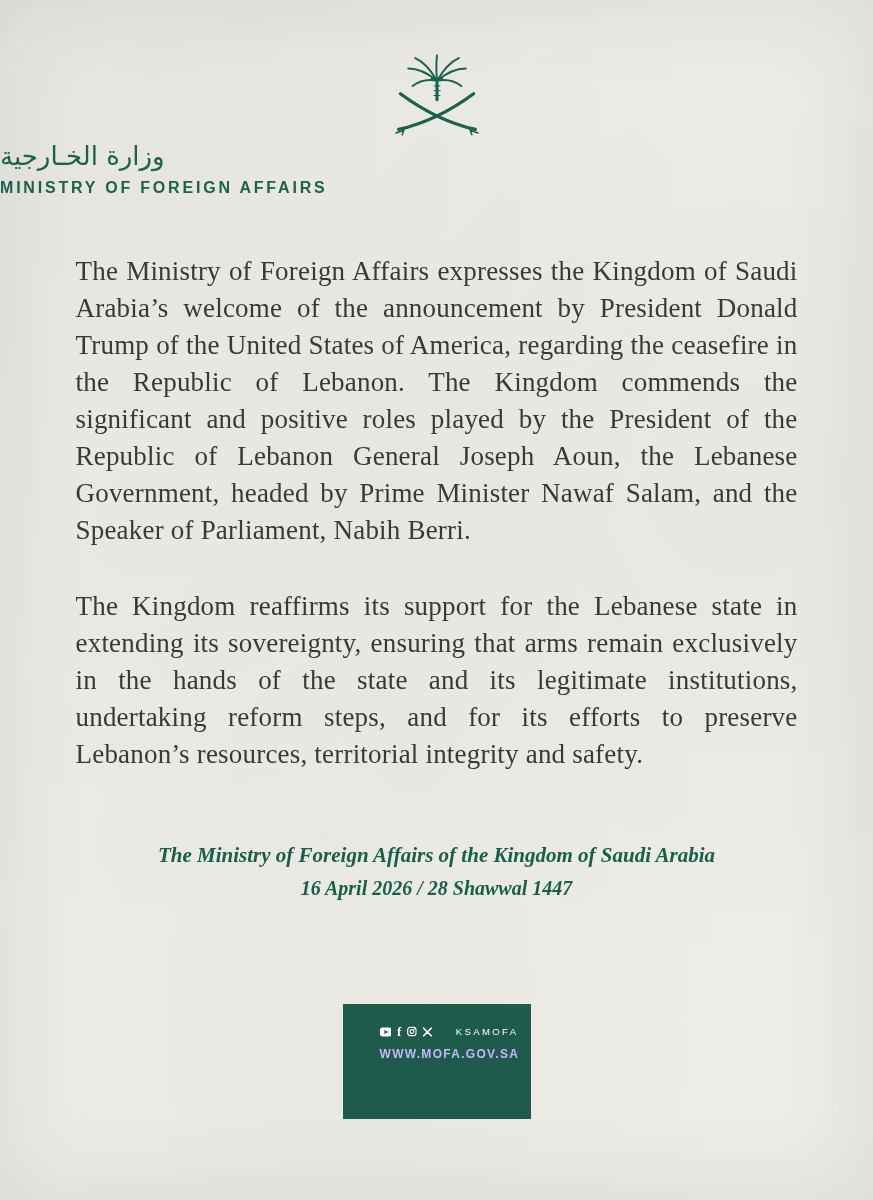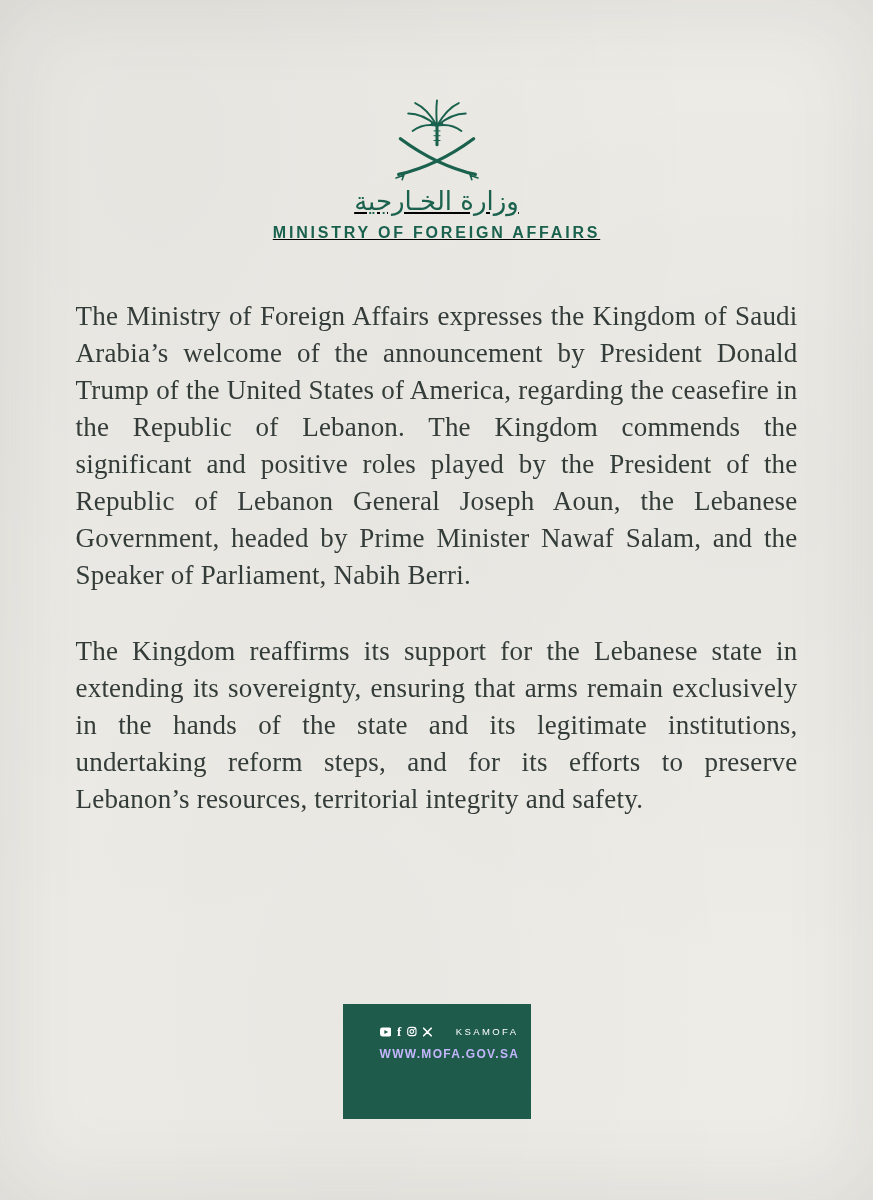--- a/index.html
+++ b/index.html
@@ -12,21 +12,21 @@
     background:
       radial-gradient(ellipse at 18% 12%, rgba(0,0,0,0.03), transparent 55%),
       radial-gradient(ellipse at 85% 40%, rgba(0,0,0,0.025), transparent 50%),
       radial-gradient(ellipse at 40% 85%, rgba(0,0,0,0.02), transparent 55%),
       #edecE7;
     box-shadow: inset 0 0 90px rgba(90,85,75,0.12);
     font-family: "Liberation Serif", "DejaVu Serif", serif;
   }
 
   
-  .emblem-block { text-align: center; padding-top: 89px; text-decoration: underline; }
+  .emblem-block { text-align: left; padding-top: 44px; }
   .emblem { display: block; margin: 0 auto; }
   .arabic-title {
     margin-top: 0px;
     color: #1a614e;
     font-family: "DejaVu Sans", sans-serif;
     font-size: 26px;
     line-height: 32px;
     direction: rtl;
   }
   .ministry-label {
@@ -135,20 +135,24 @@
     </svg>
     <div class="arabic-title">وزارة الخـارجية</div>
     <div class="ministry-label">MINISTRY OF FOREIGN AFFAIRS</div>
   </header>
 
   <main class="body-text">
     <p>The Ministry of Foreign Affairs expresses the Kingdom of Saudi Arabia’s welcome of the announcement by President Donald Trump of the United States of America, regarding the ceasefire in the Republic of Lebanon. The Kingdom commends the significant and positive roles played by the President of the Republic of Lebanon General Joseph Aoun, the Lebanese Government, headed by Prime Minister Nawaf Salam, and the Speaker of Parliament, Nabih Berri.</p>
     <p>The Kingdom reaffirms its support for the Lebanese state in extending its sovereignty, ensuring that arms remain exclusively in the hands of the state and its legitimate institutions, undertaking reform steps, and for its efforts to preserve Lebanon’s resources, territorial integrity and safety.</p>
   </main>
 
+  <section class="signature">
+    <div class="sig-line1">The Ministry of Foreign Affairs of the Kingdom of Saudi Arabia</div>
+    <div class="sig-line2">16 April 2026 / 28 Shawwal 1447</div>
+  </section>
 
   <footer class="footer-bar">
     <div class="social-row">
       <svg width="13" height="10" viewBox="0 0 13 10" aria-hidden="true">
         <rect width="13" height="10" rx="2.6" fill="#ffffff"></rect>
         <path d="M5 2.6 L9.4 5 L5 7.4 Z" fill="#1e5b4b"></path>
       </svg>
       <span class="fb-glyph">f</span>
       <svg width="11" height="11" viewBox="0 0 11 11" aria-hidden="true">
         <rect x="0.8" y="0.8" width="9.4" height="9.4" rx="2.7" fill="none" stroke="#ffffff" stroke-width="1.25"></rect>

